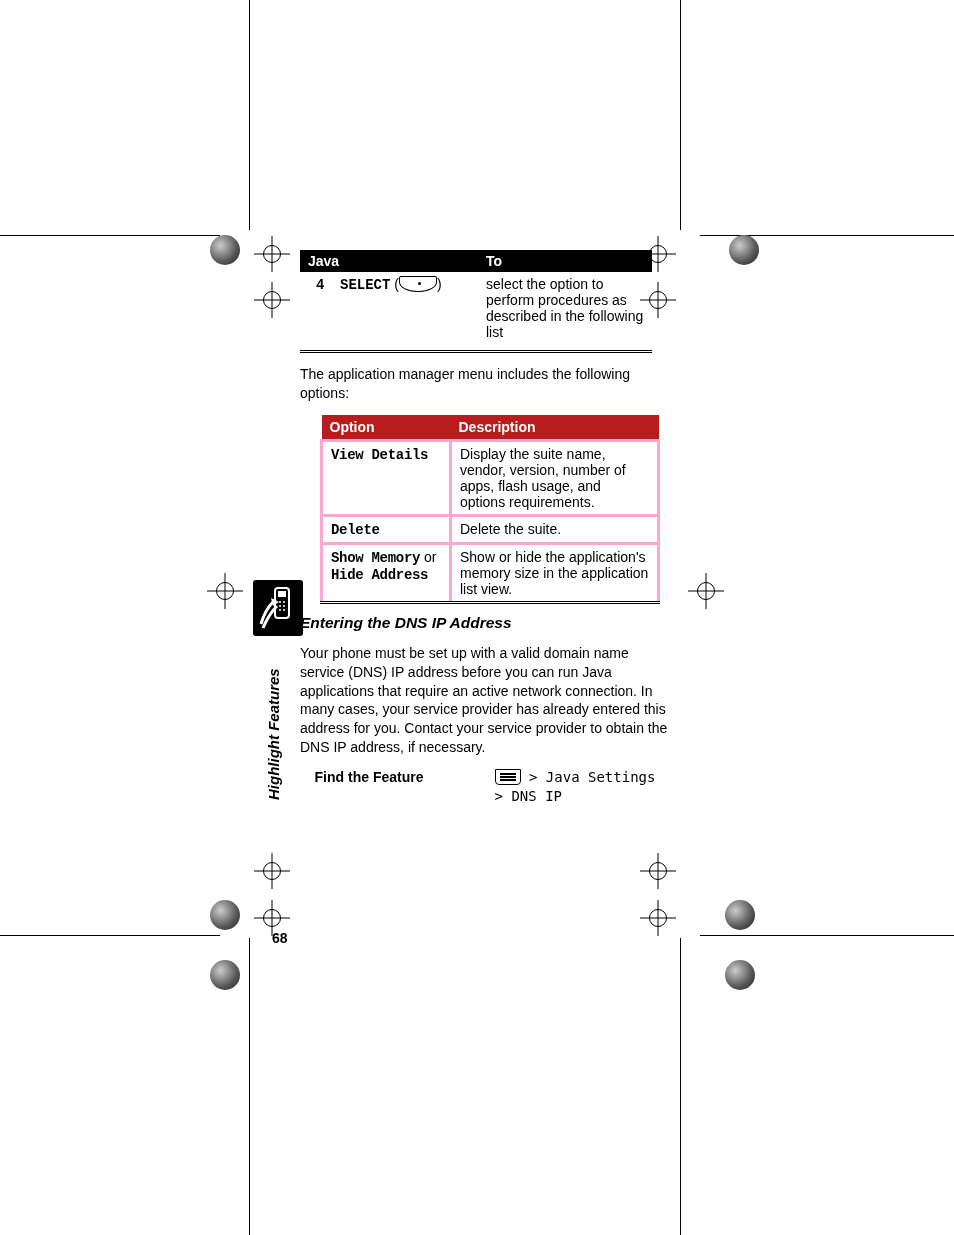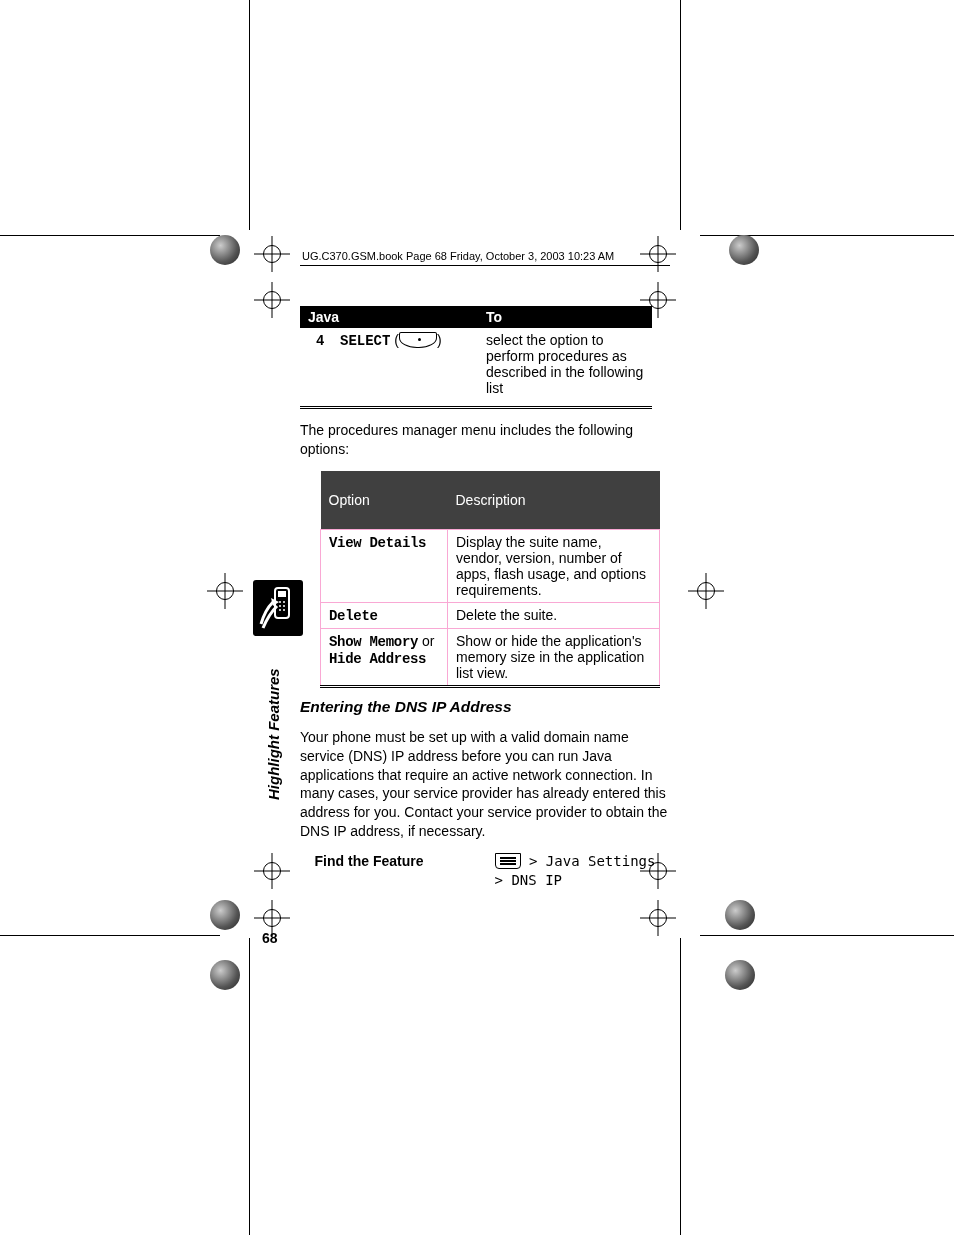--- a/index.html
+++ b/index.html
@@ -58,26 +58,26 @@
   .tbl-press td { padding-top: 4px; padding-bottom: 10px; }
   .tbl-press td.c1 { width: 16px; text-align: right; font-weight: bold; }
   .tbl-press td.c2 { width: 130px; }
 
   .opt-tbl {
     width: 340px; margin-left: 20px;
     border-collapse: collapse;
     border-bottom: 3px double #000;
   }
   .opt-tbl th {
-    background: #404040; color: #fff; text-align: left;
-    font-size: 14px; font-weight: normal; padding: 21px 8px;
+    background: #b91c1c; color: #fff; text-align: left;
+    font-size: 14px; font-weight: bold; padding: 4px 8px;
   }
   .opt-tbl td {
     font-size: 14px; padding: 4px 8px; vertical-align: top;
-    border: 1px solid #f9a8d4;
+    border: 3px solid #f9a8d4;
   }
   .opt-tbl td.c1 { width: 110px; }
 
   .menu-font { font-family: "Lucida Console", Monaco, "Courier New", monospace; font-weight: bold; letter-spacing: -0.3px; }
   .label-strong { font-family: "Lucida Console", Monaco, "Courier New", monospace; font-weight: bold; }
 
   .body-text { font-size: 14px; line-height: 1.35; margin: 12px 0; }
   .h2 { font-style: italic; font-weight: bold; font-size: 19px; margin: 22px 0 10px 20px; }
   .h3 { font-style: italic; font-weight: bold; font-size: 15.5px; margin: 10px 0 6px 0; }
 
@@ -104,21 +104,21 @@
     width: 50px;
     height: 56px;
     background: #000;
     border-radius: 3px;
     display: flex;
     align-items: center;
     justify-content: center;
   }
   .page-num {
     position: absolute;
-    left: 262px;
+    left: 272px;
     top: 930px;
     font-weight: bold;
     font-size: 14px;
   }
 
   .select-key {
     display: inline-block; vertical-align: middle;
     width: 36px; height: 14px; border: 1px solid #000;
     border-radius: 0 0 18px 18px / 0 0 10px 10px;
     border-top-left-radius: 2px; border-top-right-radius: 2px;
@@ -184,40 +184,39 @@
   </div>
 
 <div class="shaded-ball" style="left:210px; top:235px;"></div>
 <div class="shaded-ball" style="left:729px; top:235px;"></div>
 <div class="shaded-ball" style="left:210px; top:960px;"></div>
 <div class="shaded-ball" style="left:725px; top:960px;"></div>
 <div class="shaded-ball" style="left:210px; top:900px;"></div>
 <div class="shaded-ball" style="left:725px; top:900px;"></div>
 
 <div class="page">
-  <div class="running-head">UG.C370.GSM.book  Page 68  Friday, October 3, 2003  10:23 AM</div>
 
   <table class="tbl tbl-press">
     <tbody>
         <tr>
       <th colspan="2" style="width:155px;">Java</th>
       <th>To</th>
     </tr>
     <tr>
       <td class="c1">4</td>
       <td class="c2">
         <span class="label-strong">SELECT</span>
         (<span class="select-key"></span>)
       </td>
       <td>select the option to perform procedures as described in the following list</td>
     </tr>
   </tbody>
     </table>
 
-  <p class="body-text">The procedures manager menu includes the following options:</p>
+  <p class="body-text">The application manager menu includes the following options:</p>
 
   <table class="opt-tbl">
     <tbody>
         <tr>
       <th class="c1">Option</th>
       <th>Description</th>
     </tr>
     <tr>
       <td class="c1">
         <span class="menu-font">View Details</span>

